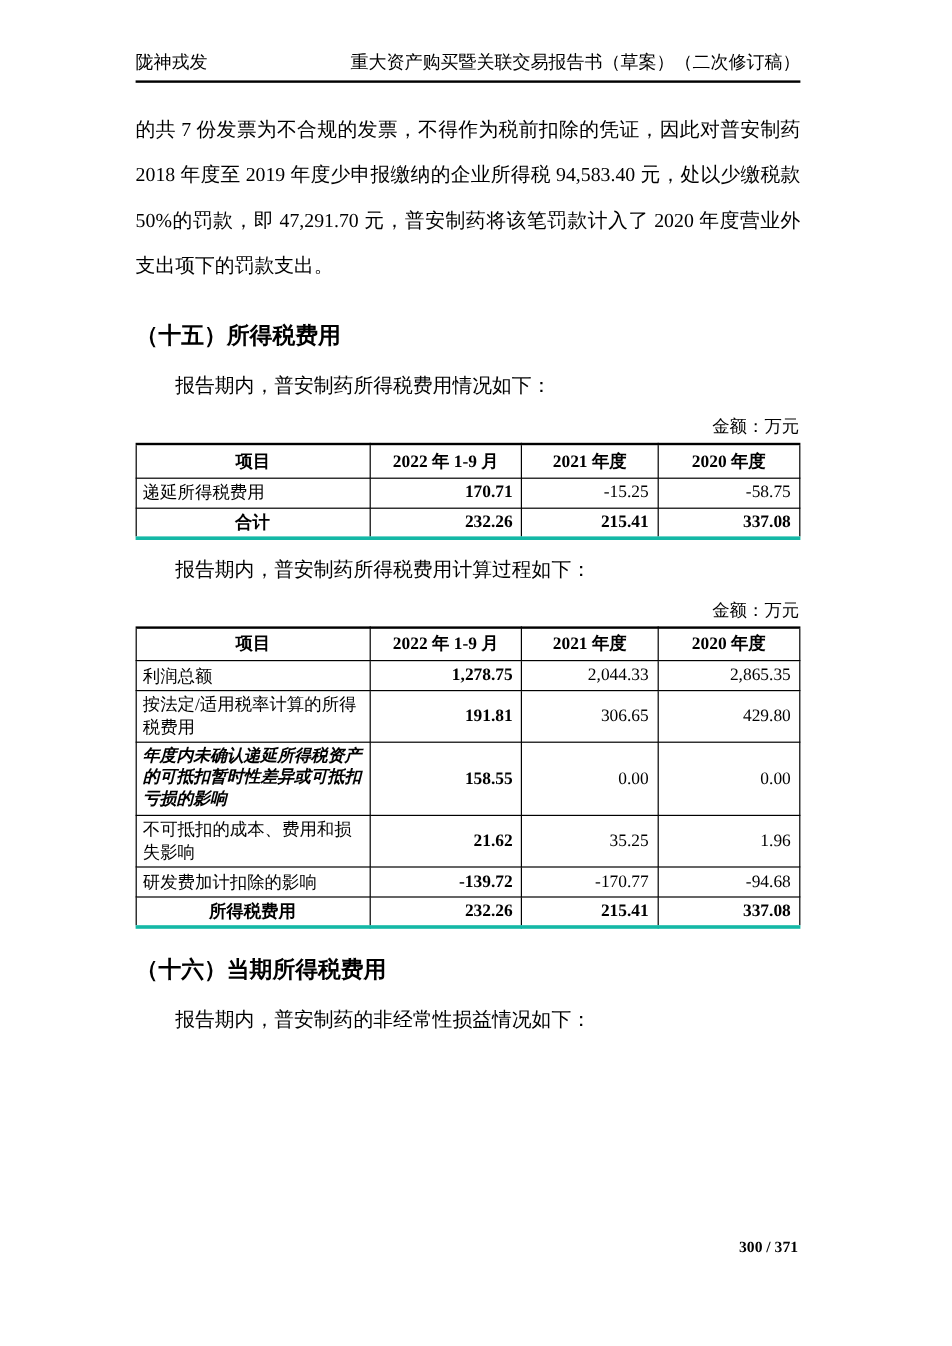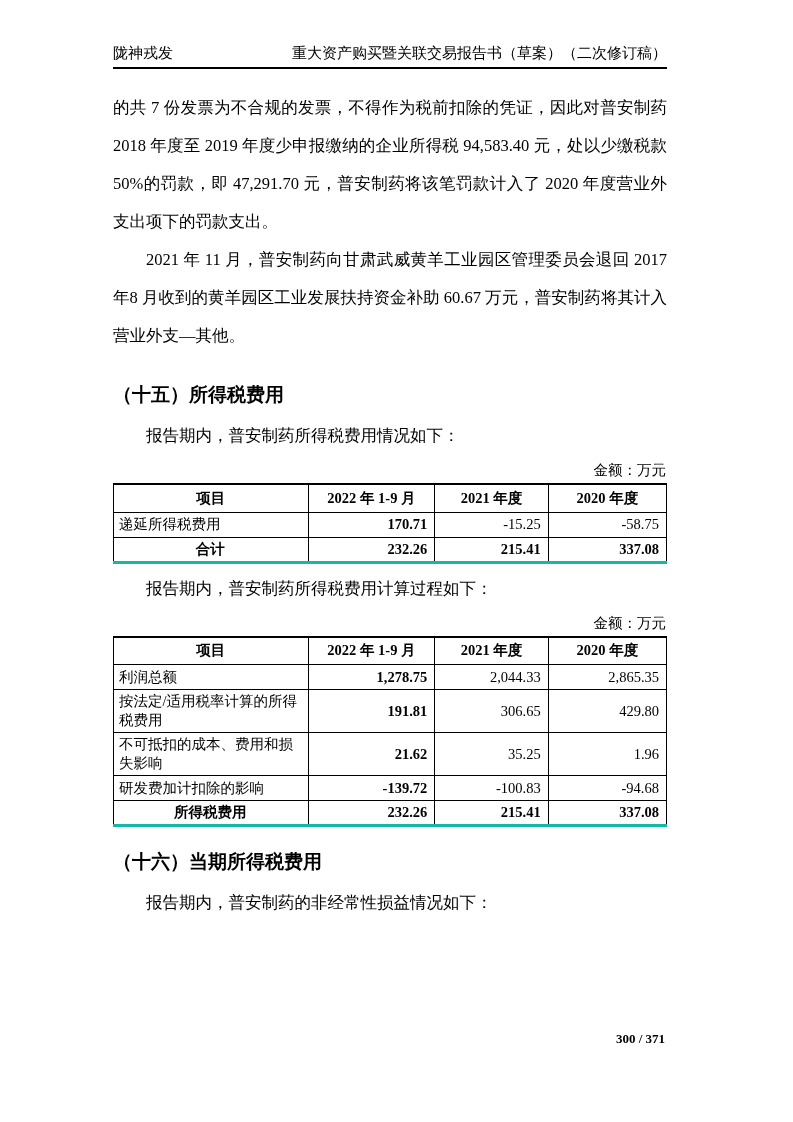--- a/index.html
+++ b/index.html
@@ -99,21 +99,20 @@
 <body>
 
 <div class="page">
 
   <div class="doc-header">
     <span>陇神戎发</span>
     <span>重大资产购买暨关联交易报告书（草案）（二次修订稿）</span>
   </div>
 
   <p class="para first">的共 7 份发票为不合规的发票，不得作为税前扣除的凭证，因此对普安制药2018 年度至 2019 年度少申报缴纳的企业所得税 94,583.40 元，处以少缴税款 50%的罚款，即 47,291.70 元，普安制药将该笔罚款计入了 2020 年度营业外支出项下的罚款支出。</p>
-  <p class="para indent">2021 年 11 月，普安制药向甘肃武威黄羊工业园区管理委员会退回 2017 年8 月收到的黄羊园区工业发展扶持资金补助 60.67 万元，普安制药将其计入营业外支—其他。</p>
 
   <h2 class="section-heading">（十五）所得税费用</h2>
   <p class="intro">报告期内，普安制药所得税费用情况如下：</p>
   <div class="unit-line">金额：万元</div>
 
   <table class="fin-table">
     <colgroup>
         <col style="width:35.2%">
         <col style="width:22.9%">
         <col style="width:20.5%">
@@ -168,29 +167,35 @@
         <td class="num">2,044.33</td>
         <td class="num">2,865.35</td>
       </tr>
       <tr>
         <td class="item">按法定/适用税率计算的所得税费用</td>
         <td class="num bold">191.81</td>
         <td class="num">306.65</td>
         <td class="num">429.80</td>
       </tr>
       <tr>
+        <td class="kai-label">年度内未确认递延所得税资产的可抵扣暂时性差异或可抵扣亏损的影响</td>
+        <td class="num bold">158.55</td>
+        <td class="num">0.00</td>
+        <td class="num">0.00</td>
+      </tr>
+      <tr>
         <td class="item">不可抵扣的成本、费用和损失影响</td>
         <td class="num bold">21.62</td>
         <td class="num">35.25</td>
         <td class="num">1.96</td>
       </tr>
       <tr>
         <td class="item">研发费加计扣除的影响</td>
         <td class="num bold">-139.72</td>
-        <td class="num">-100.83</td>
+        <td class="num">-170.77</td>
         <td class="num">-94.68</td>
       </tr>
       <tr class="total">
         <td class="item">所得税费用</td>
         <td class="num">232.26</td>
         <td class="num">215.41</td>
         <td class="num">337.08</td>
       </tr>
     </tbody>
   </table>

